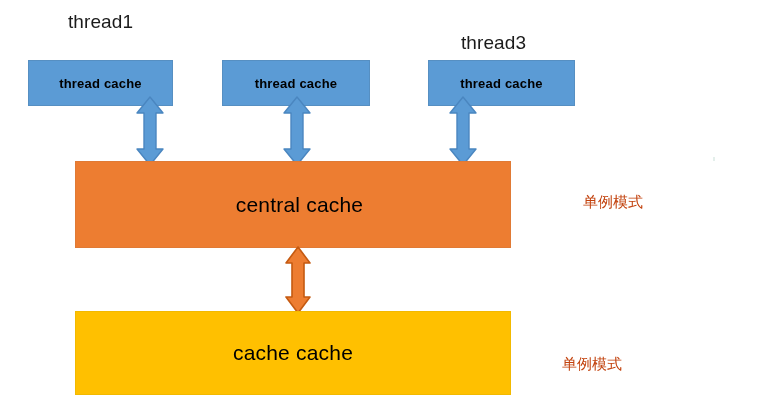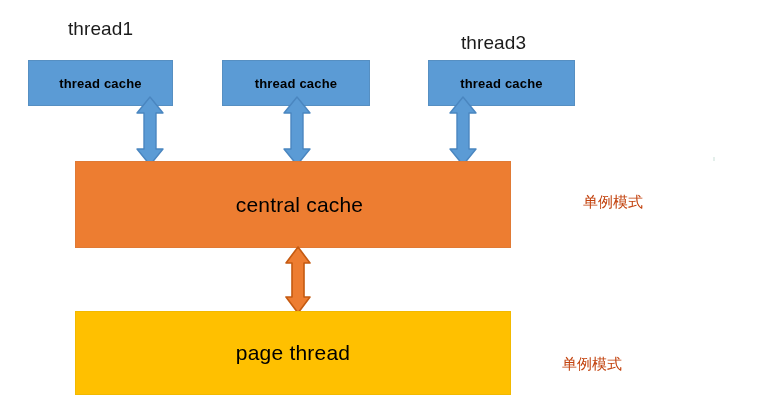--- a/index.html
+++ b/index.html
@@ -89,21 +89,21 @@
     height: 4px;
     background: #dfece8;
     opacity: .85;
   }
 </style>
 </head>
 <body>
 
 <div id="canvas">
 
-  <div class="thread-title" style="left:28px; top:19px; width:145px;">thread1</div>
+  <div class="thread-title" style="left:28px; top:12px; width:145px;">thread1</div>
   <div class="thread-title" style="left:420px; top:5px; width:147px;margin-top:28px;">thread3</div>
 
   <div class="box box-thread" style="left:28px; top:60px; width:145px; height:46px;">
     <span>thread cache</span>
   </div>
   <div class="box box-thread" style="left:222px; top:60px; width:148px; height:46px;">
     <span>thread cache</span>
   </div>
   <div class="box box-thread" style="left:428px; top:60px; width:147px; height:46px;">
     <span>thread cache</span>
@@ -131,21 +131,21 @@
     <span>central cache</span>
   </div>
 
   <div class="arrow" style="left:283px; top:246px;">
     <svg width="30" height="68" viewBox="0 0 30 68" aria-hidden="true">
       <polygon points="15,1 27,17 21,17 21,51 27,51 15,67 3,51 9,51 9,17 3,17" fill="#ed7d31" stroke="#c55a11" stroke-width="1.6" stroke-linejoin="round"></polygon>
     </svg>
   </div>
 
   <div class="box box-page" style="left:75px; top:311px; width:436px; height:84px;">
-    <span>page thread</span>
+    <span>cache cache</span>
   </div>
 
   <div class="annotation" style="left:583px; top:194px;">单例模式</div>
 
   <div class="annotation" style="left:562px; top:356px;">单例模式</div>
 
   <div class="speck" style="left:713px; top:157px;"></div>
 
 </div>
 

